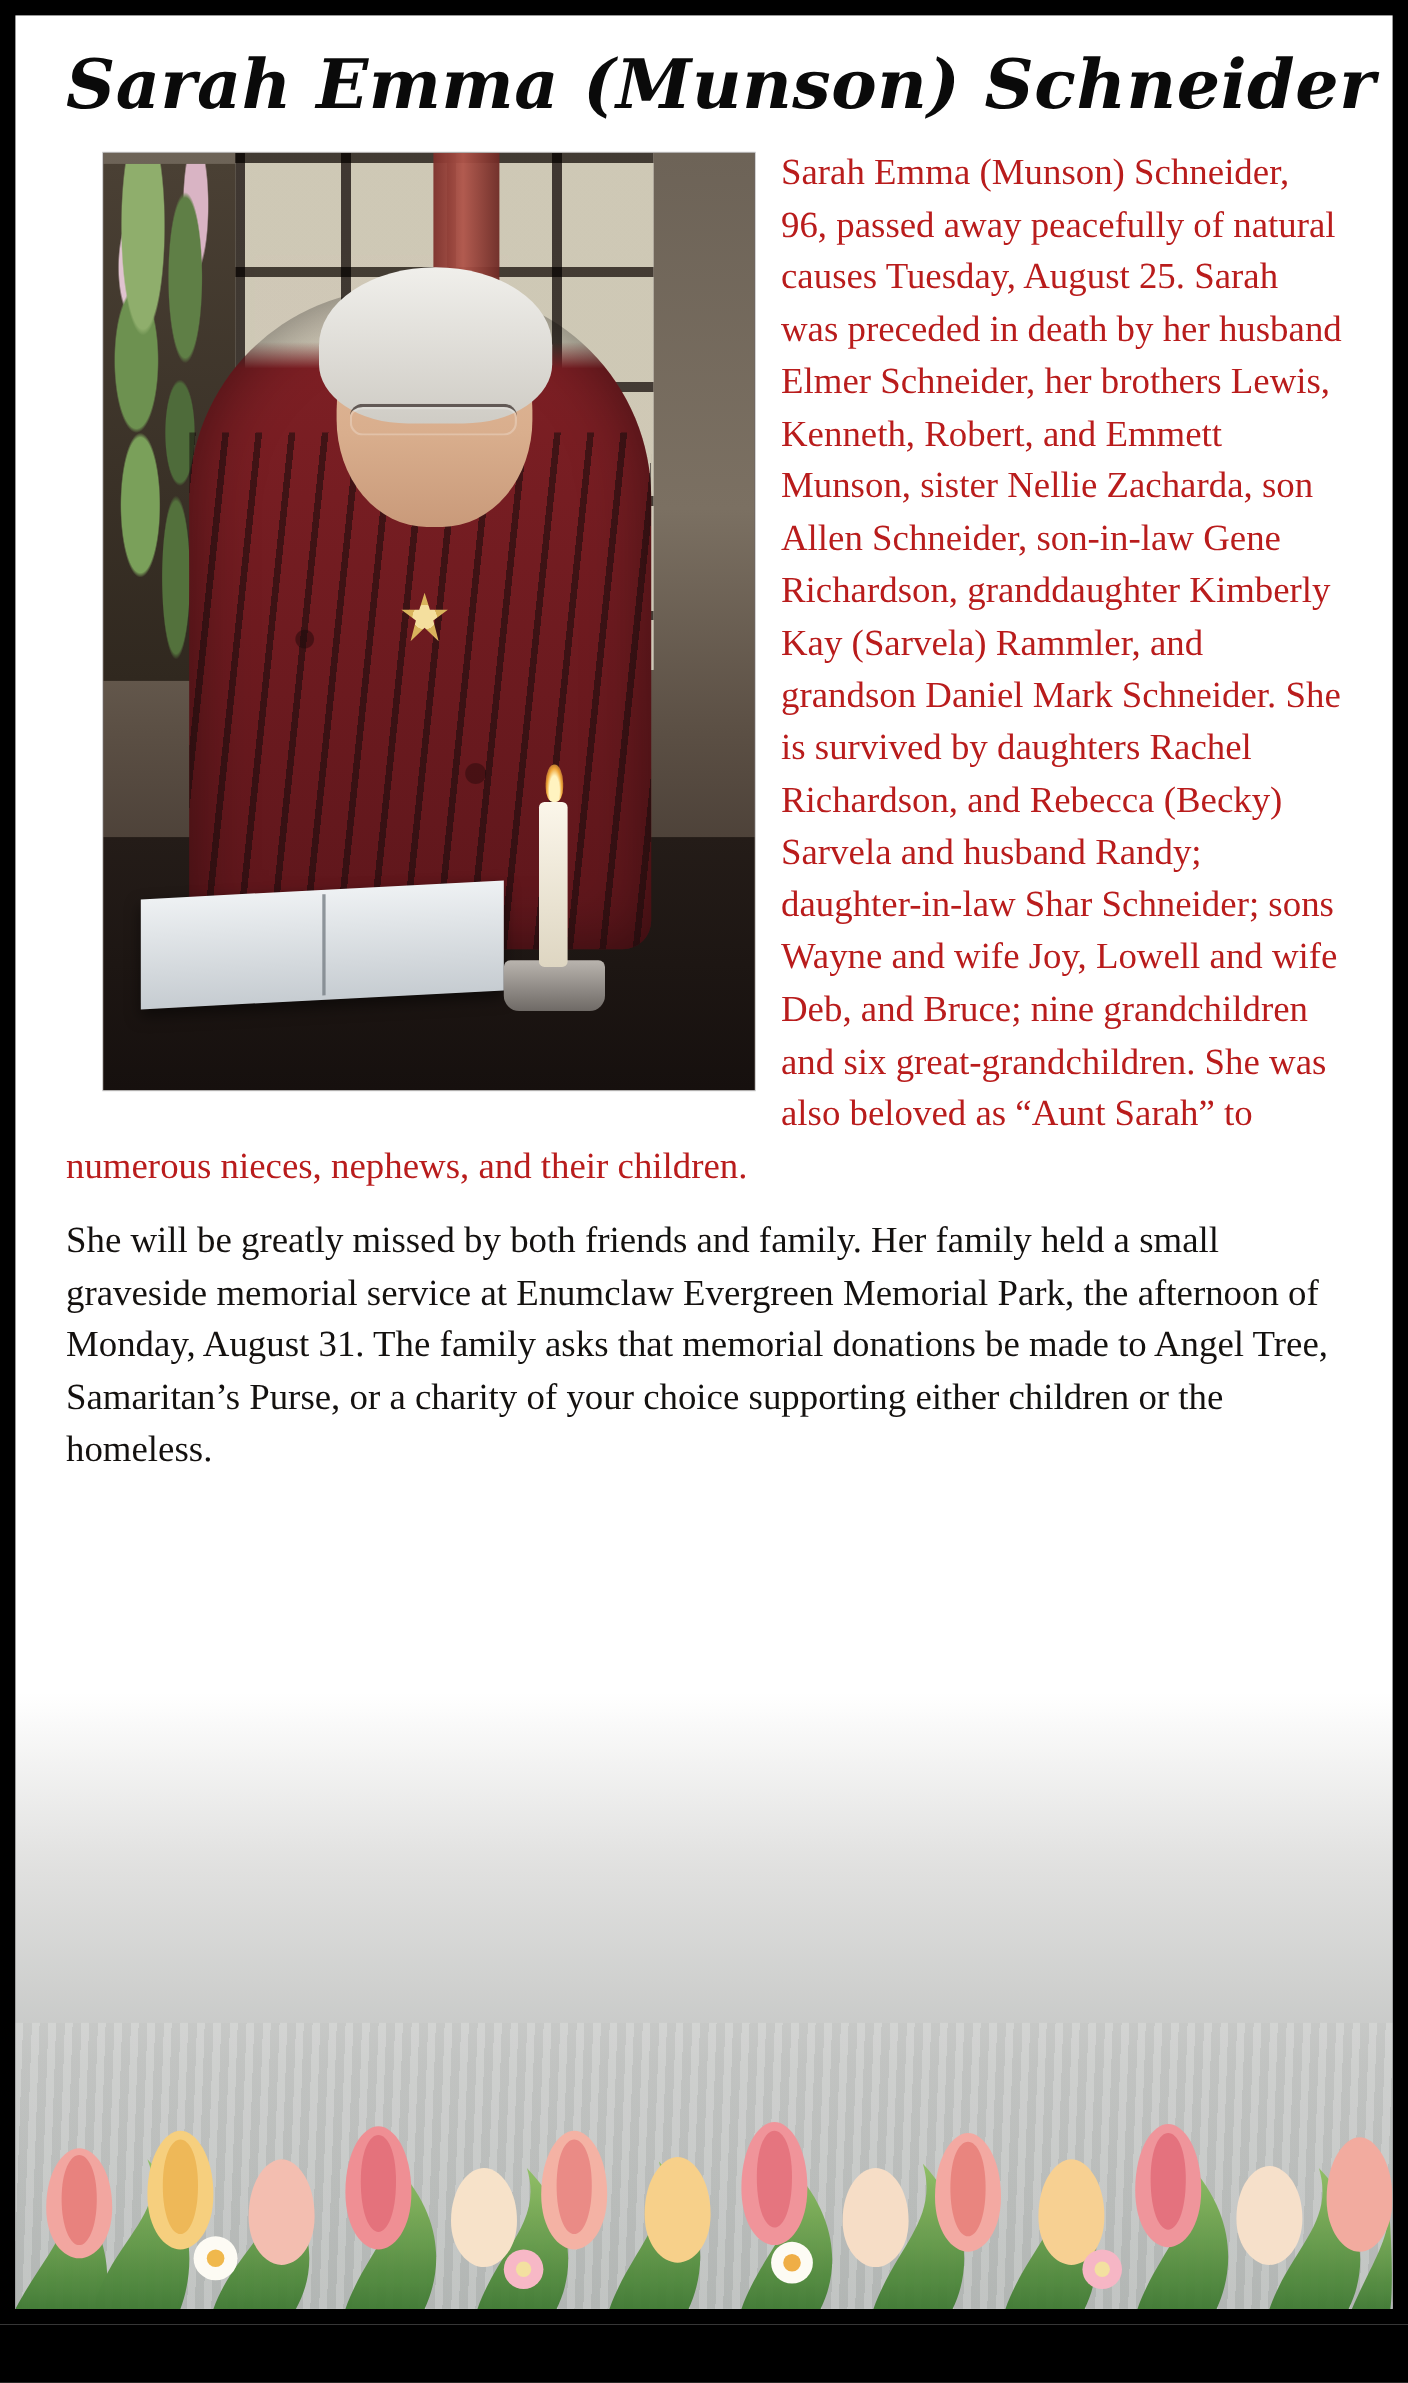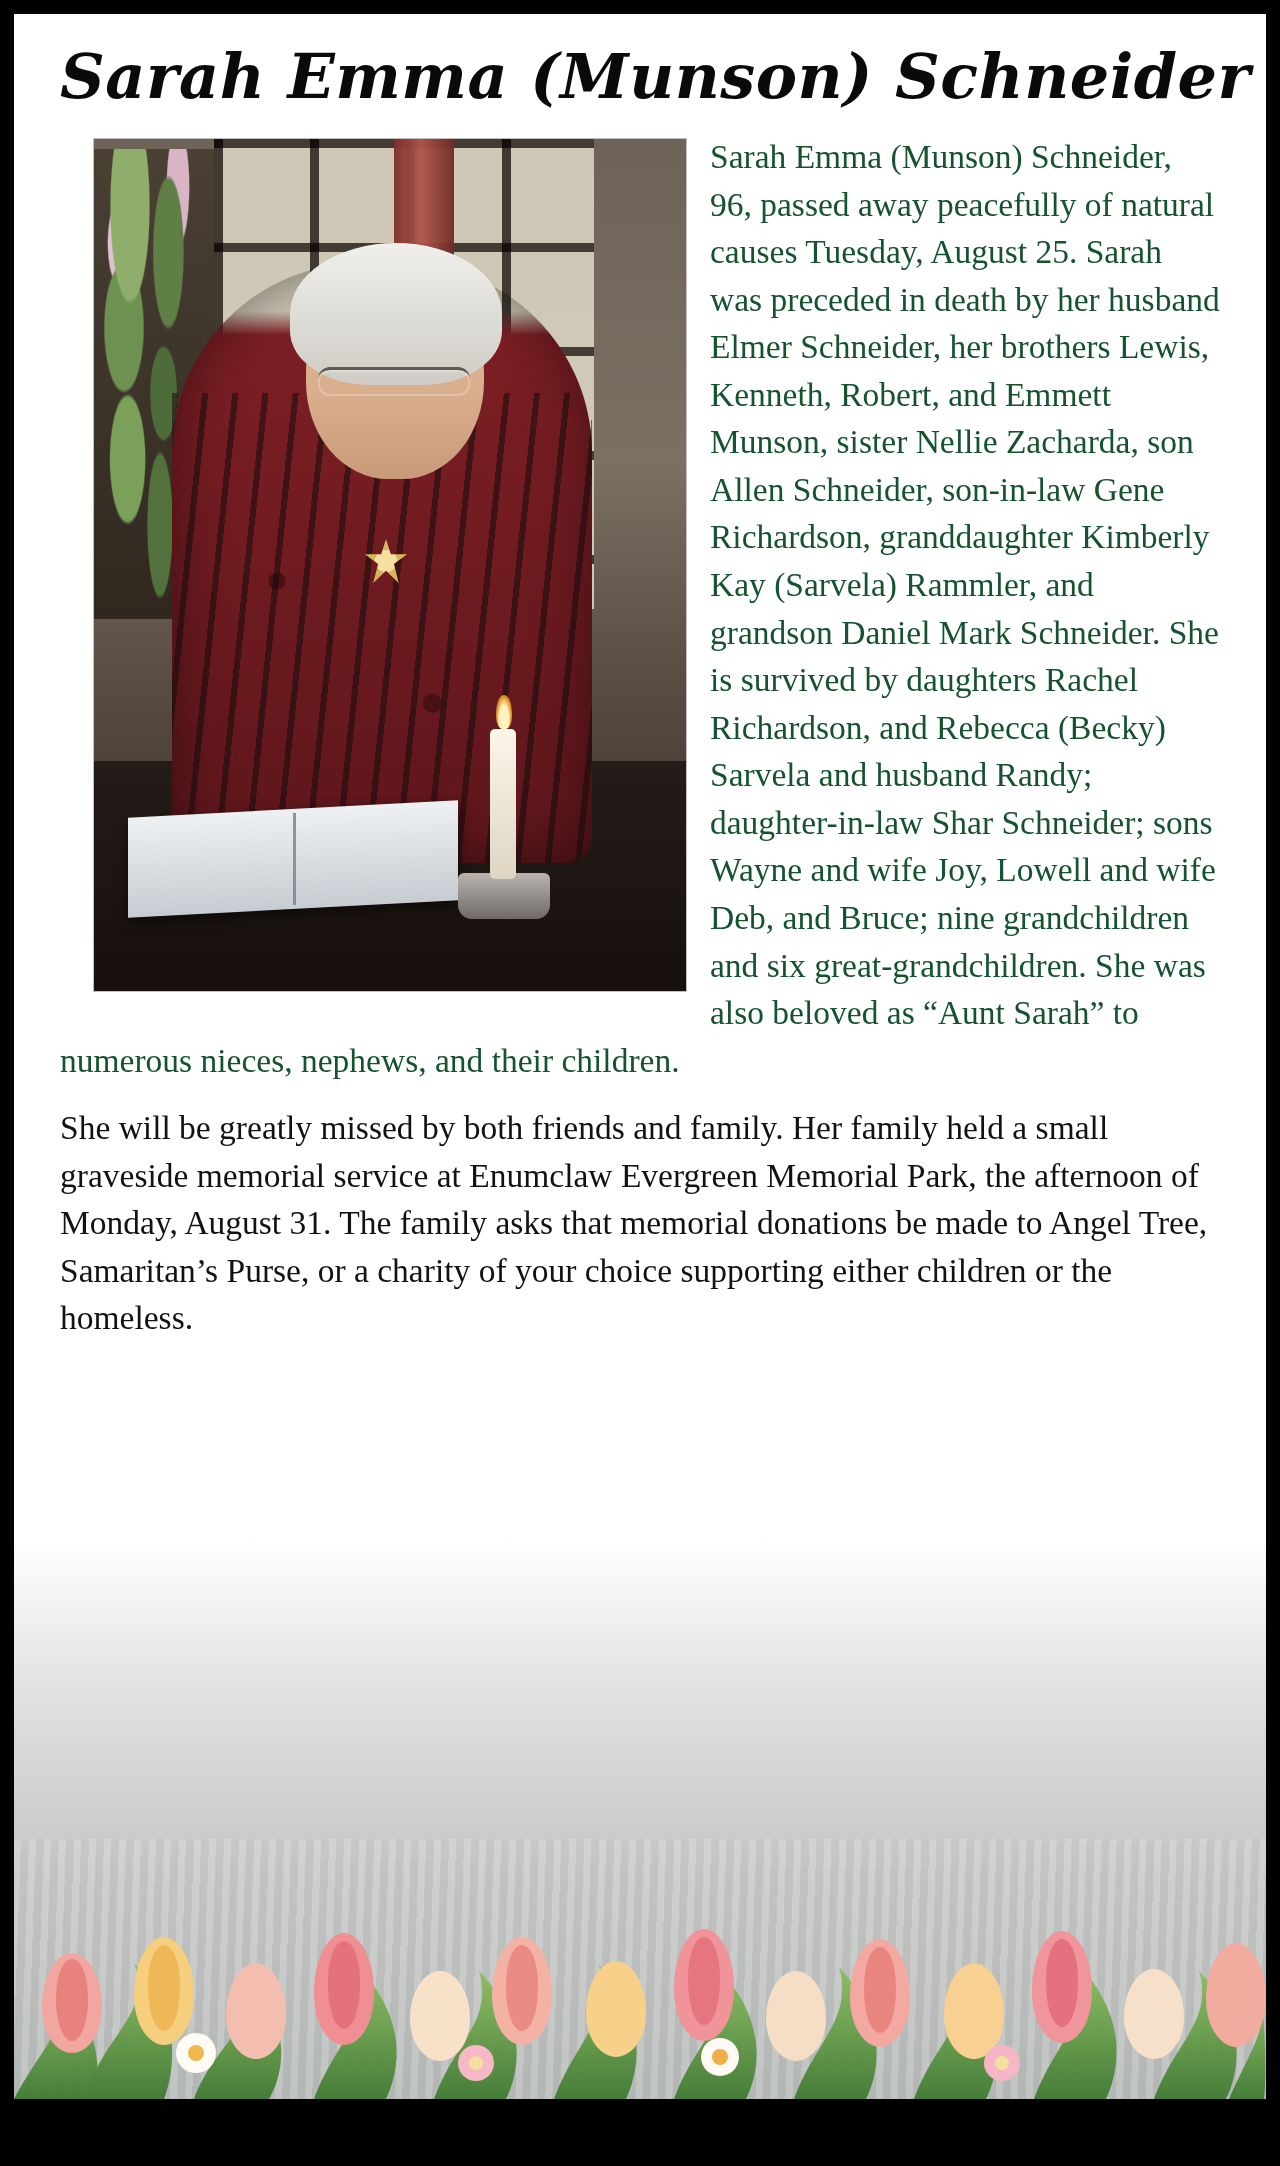--- a/index.html
+++ b/index.html
@@ -59,21 +59,21 @@
     text-align: center;
     color: #0a0a0a;
     margin: 4px 0 22px 0;
     white-space: nowrap;
   }
 
   
   .lead-block {
     font-size: 33.5px;
     line-height: 1.42;
-    color: #14532d;
+    color: #b91c1c;
     text-align: left;
     margin: 0;
   }
   .lead-block p {
     margin: 0 0 20px 0;
   }
 
   .portrait {
     float: left;
     width: 592px;

